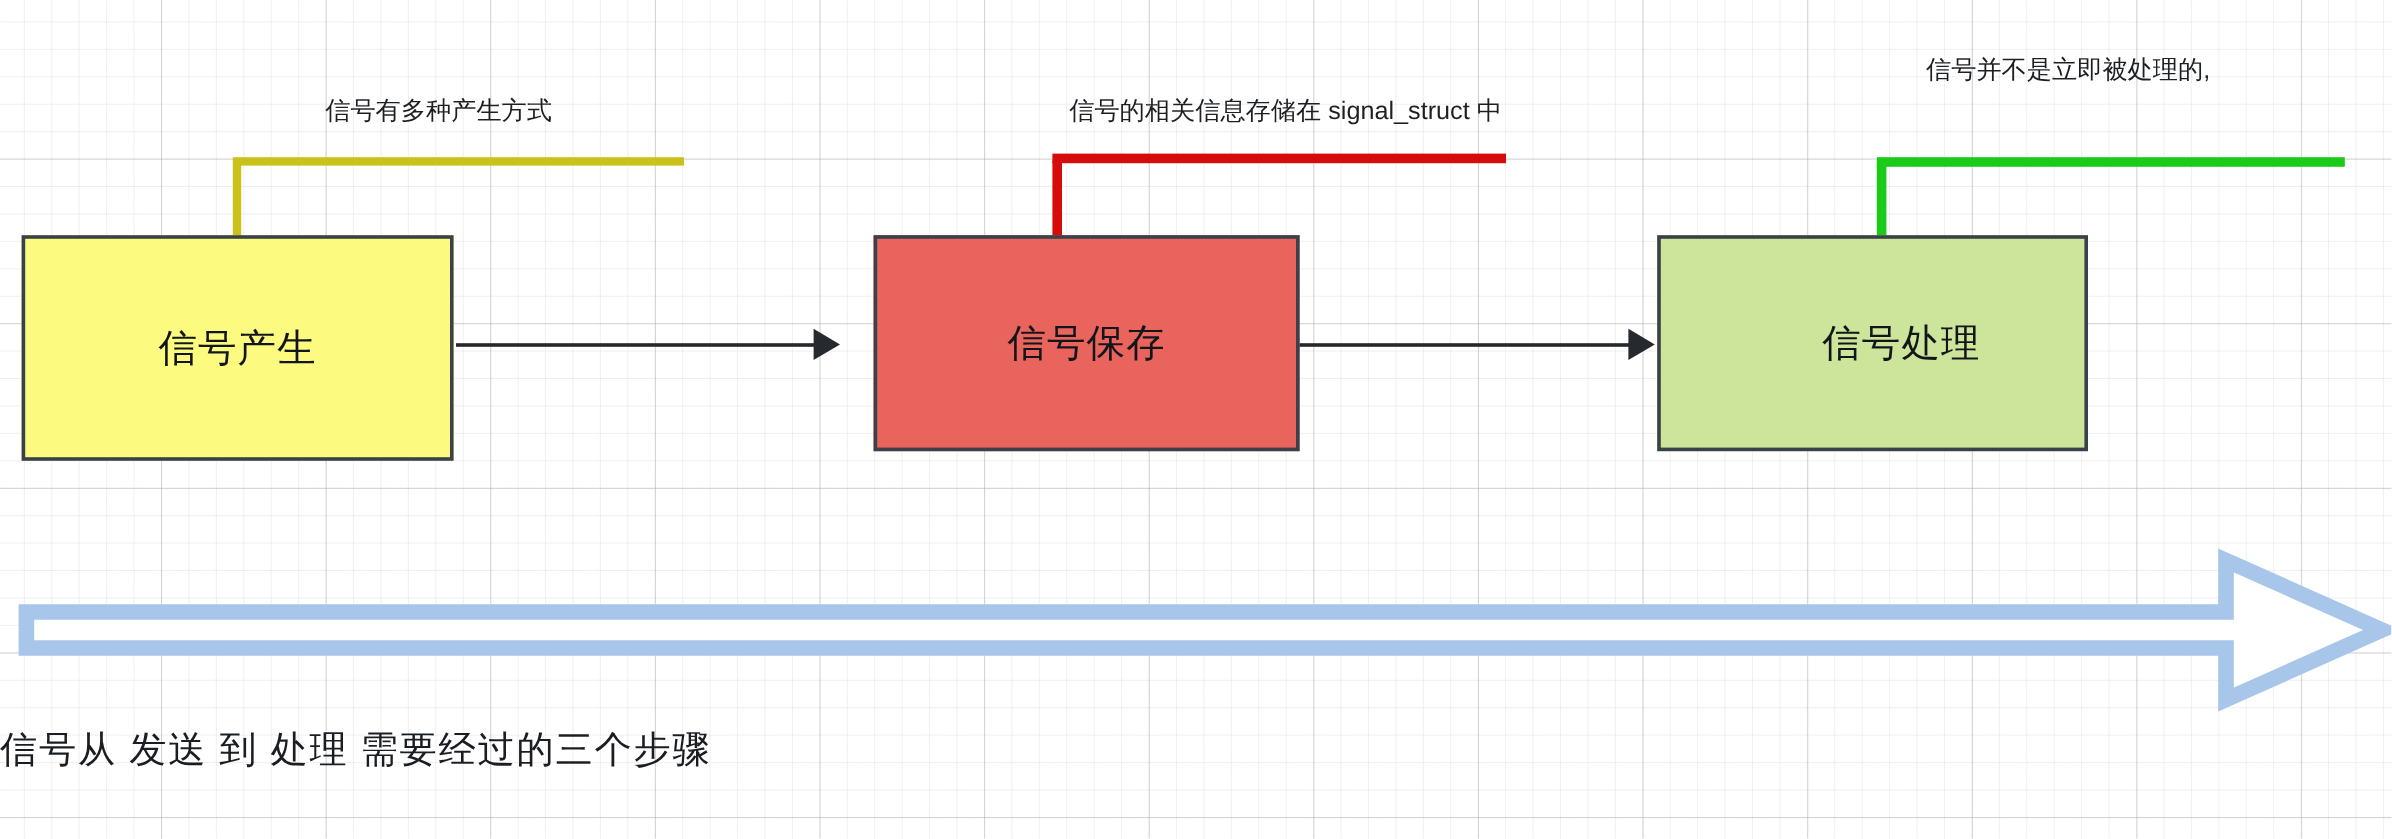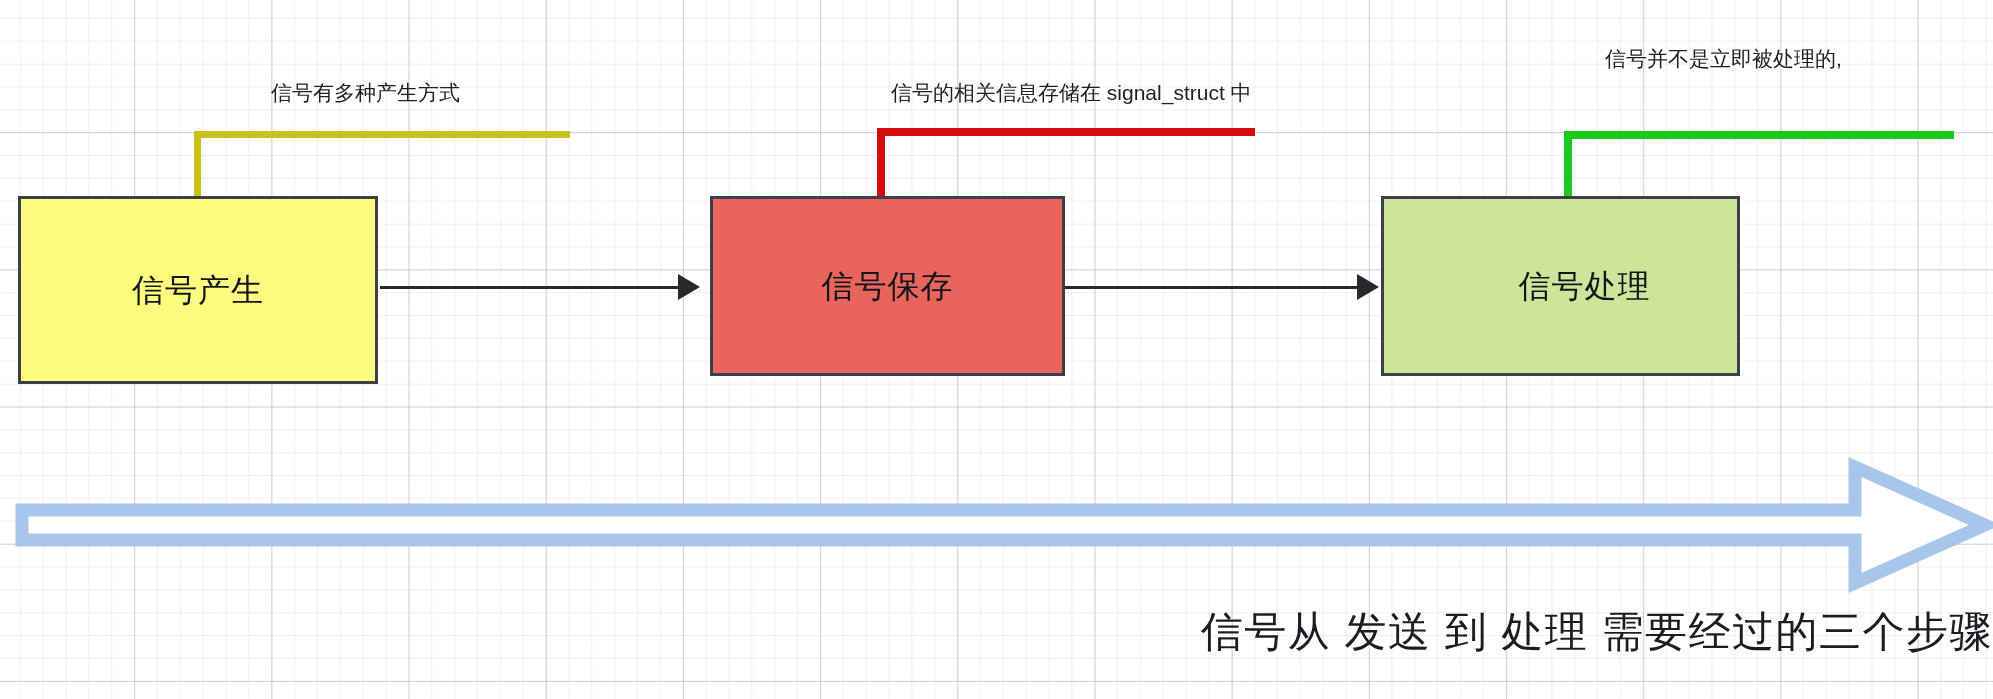--- a/index.html
+++ b/index.html
@@ -80,22 +80,22 @@
 
   
   #big-arrow { position: absolute; left: 0; top: 455px; }
 
   
   #caption {
     position: absolute;
     left: 0;
     top: 604px;
     width: 1993px;
-    text-align: right;
-    font-size: 42px;
+    text-align: left;
+    font-size: 31px;
     color: #1a1d21;
     letter-spacing: 1.5px;
     white-space: nowrap;
   }
 </style>
 </head>
 <body>
 
 <div id="canvas">
 
@@ -123,21 +123,21 @@
   <div class="conn-line" style="left:380px; top:286px; width:300px;"></div>
   <div class="conn-head" style="left:678px; top:274px;"></div>
 
   <div class="conn-line" style="left:1059px; top:286px; width:300px;"></div>
   <div class="conn-head" style="left:1357px; top:274px;"></div>
 
   <div class="node" style="left:18px; top:196px; width:360px; height:188px; background:#FCFB7F;">
     <span class="node-label">信号产生</span>
   </div>
 
-  <div class="node" style="left:710px; top:196px; width:355px; height:180px; background:#E8645D;">
+  <div class="node" style="left:728px; top:196px; width:355px; height:180px; background:#E8645D;">
     <span class="node-label">信号保存</span>
   </div>
 
   <div class="node" style="left:1381px; top:196px; width:359px; height:180px; background:#CDE59A;padding-left:48px;">
     <span class="node-label">信号处理</span>
   </div>
 
   <svg id="big-arrow" width="1993" height="140" viewBox="0 0 1993 140">
     <polygon points="22,55 1855,55 1855,12 1985,70 1855,128 1855,85 22,85" fill="#ffffff" stroke="#A8C5EA" stroke-width="13" stroke-linejoin="miter"></polygon>
   </svg>

